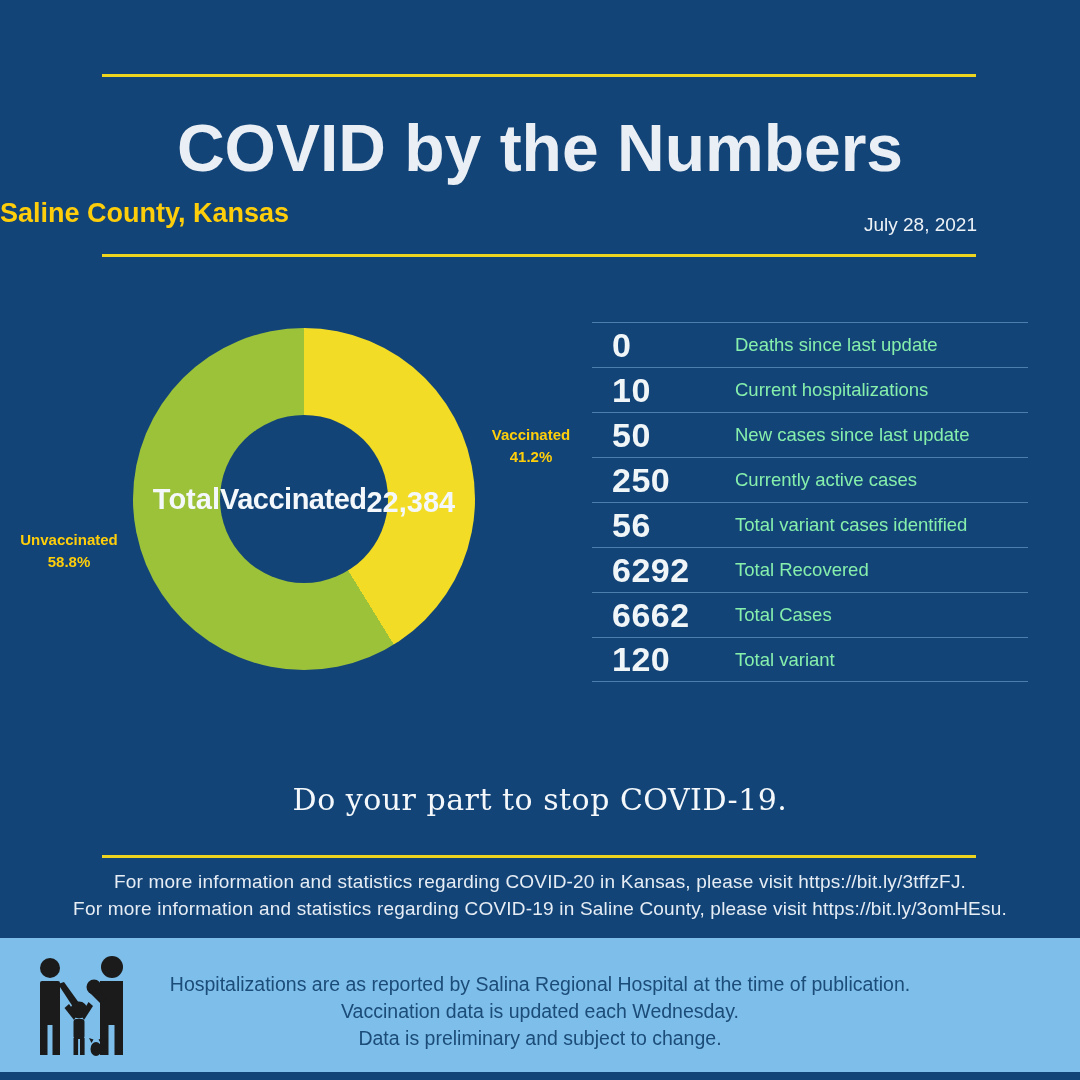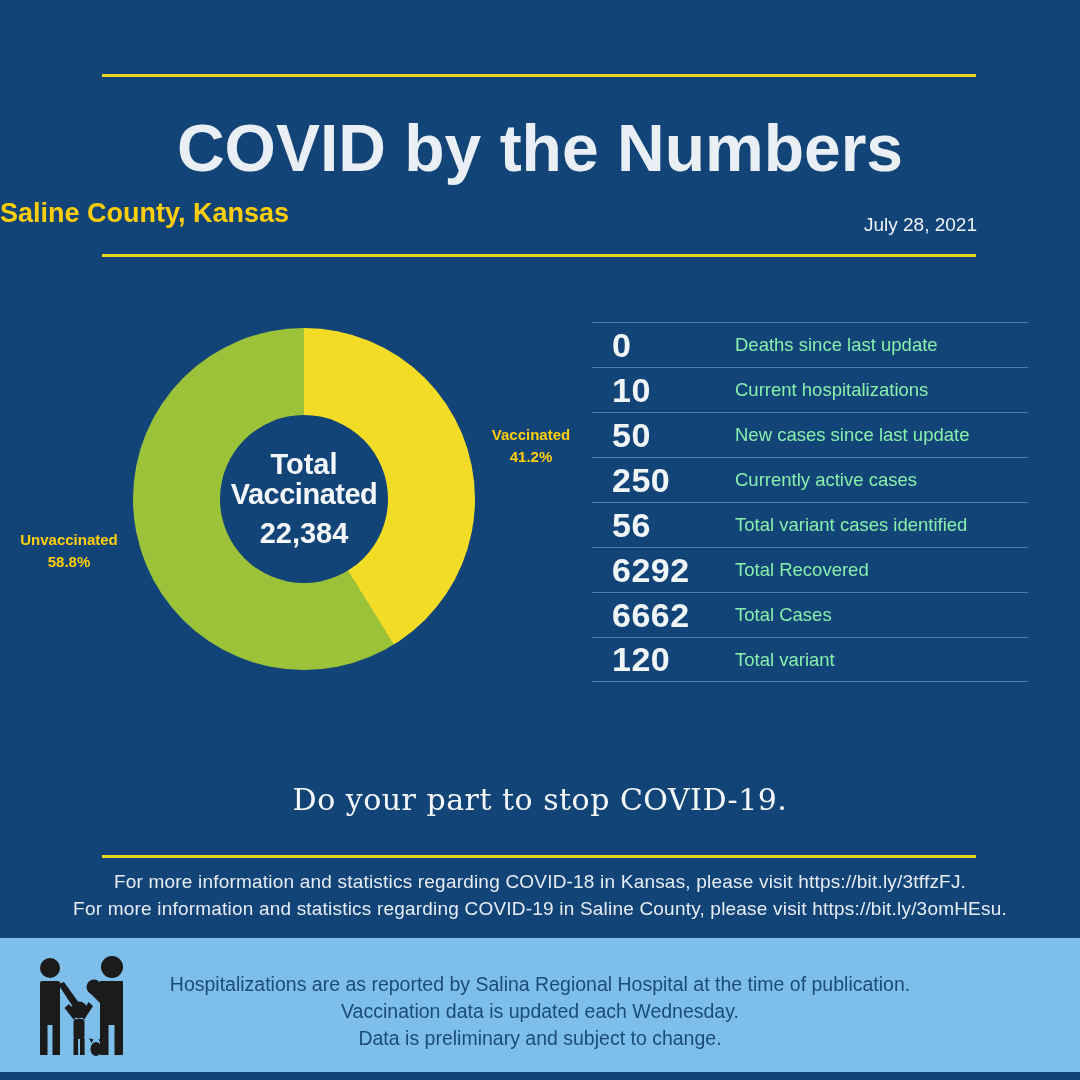--- a/index.html
+++ b/index.html
@@ -39,21 +39,21 @@
   }
 
   
   .donut{
     position:absolute;left:133px;top:328px;width:342px;height:342px;border-radius:50%;
     background:conic-gradient(var(--pie-yellow) 0 41.2%,var(--pie-green) 41.2% 100%);
   }
   .donut-hole{
     position:absolute;left:87px;top:87px;width:168px;height:168px;border-radius:50%;
     background:var(--navy);
-    display:flex;flex-direction:column;align-items:center;justify-content:center;
+    display:flex;flex-direction:row;align-items:center;justify-content:center;
     color:#F4F8FA;text-align:center;
   }
   .donut-hole .l1{font-size:29px;font-weight:bold;line-height:30px;}
   .donut-hole .l2{font-size:29px;font-weight:bold;line-height:31px;letter-spacing:-0.5px;}
   .donut-hole .val{font-size:29px;font-weight:bold;margin-top:7px;}
   .pie-label{
     position:absolute;text-align:center;color:var(--gold);
     font-size:15px;font-weight:bold;line-height:22px;
   }
   .pie-label-vacc{left:466px;top:424px;width:130px;}
@@ -156,21 +156,21 @@
     <div class="stat-row">
       <div class="stat-num">120</div>
       <div class="stat-label">Total variant</div>
     </div>
   </div>
 
   <div class="cta">Do your part to stop COVID-19.</div>
 
   <div class="rule rule-low"></div>
 
-  <div class="info-line info-line-1">For more information and statistics regarding COVID-18 in Kansas, please visit https://bit.ly/3tffzFJ.</div>
+  <div class="info-line info-line-1">For more information and statistics regarding COVID-20 in Kansas, please visit https://bit.ly/3tffzFJ.</div>
   <div class="info-line info-line-2">For more information and statistics regarding COVID-19 in Saline County, please visit  https://bit.ly/3omHEsu.</div>
 
   <div class="band">
     <svg class="band-icon" viewBox="0 0 95 104" xmlns="http://www.w3.org/2000/svg" fill="#1b1b1b">
 
       <circle cx="17" cy="12" r="10"></circle>
       <rect x="7" y="25" width="20" height="44" rx="2"></rect>
       <rect x="7" y="66" width="7.5" height="33"></rect>
       <rect x="19.5" y="66" width="7.5" height="33"></rect>
       <path d="M25 28 L42 54 L47.5 49 L31 26 Z"></path>

